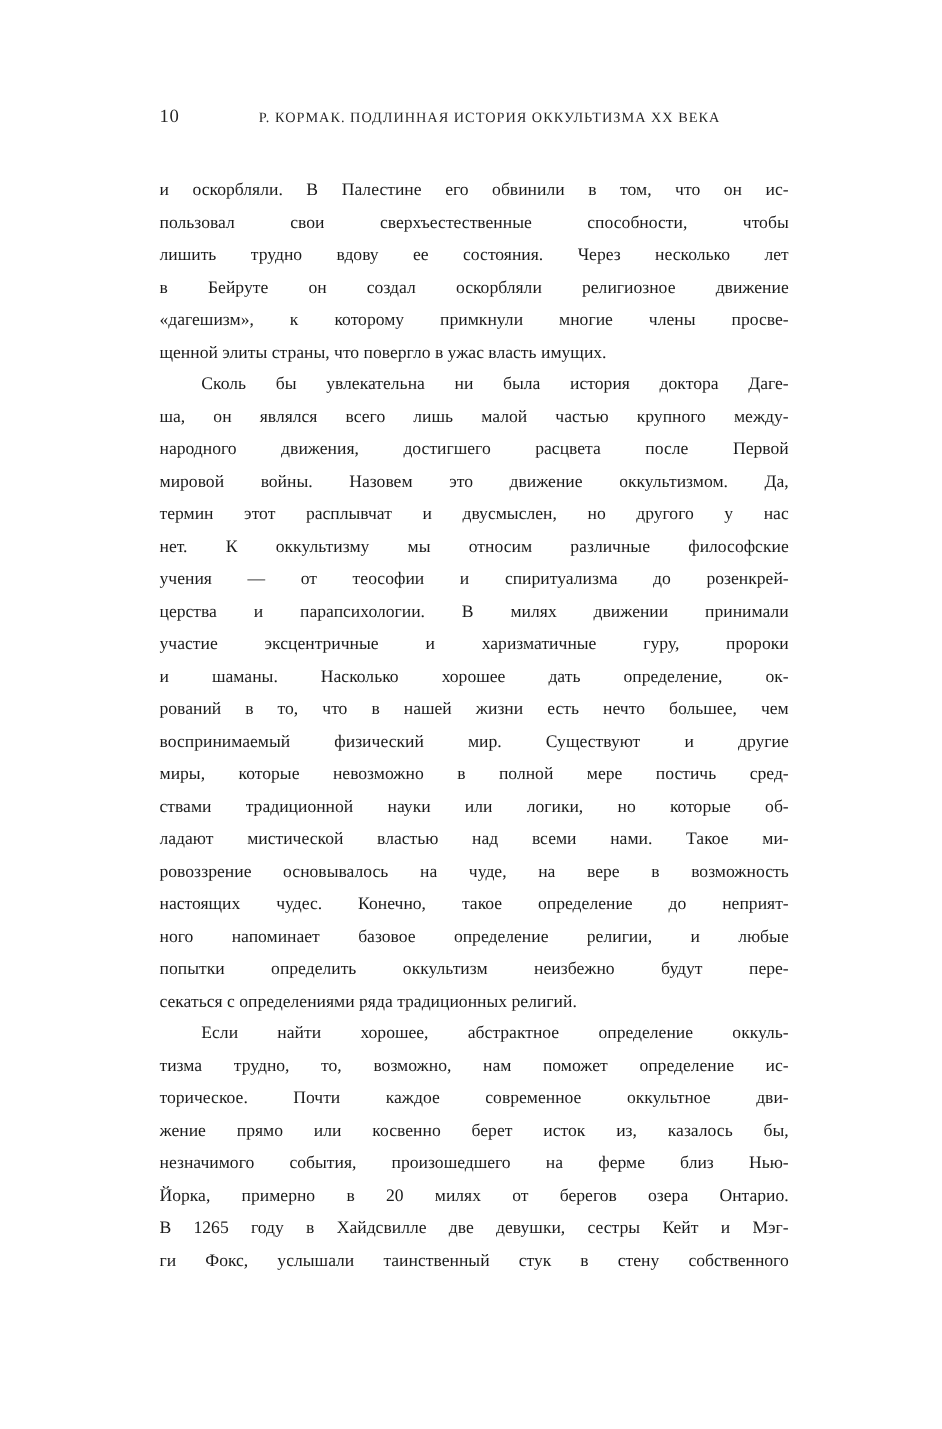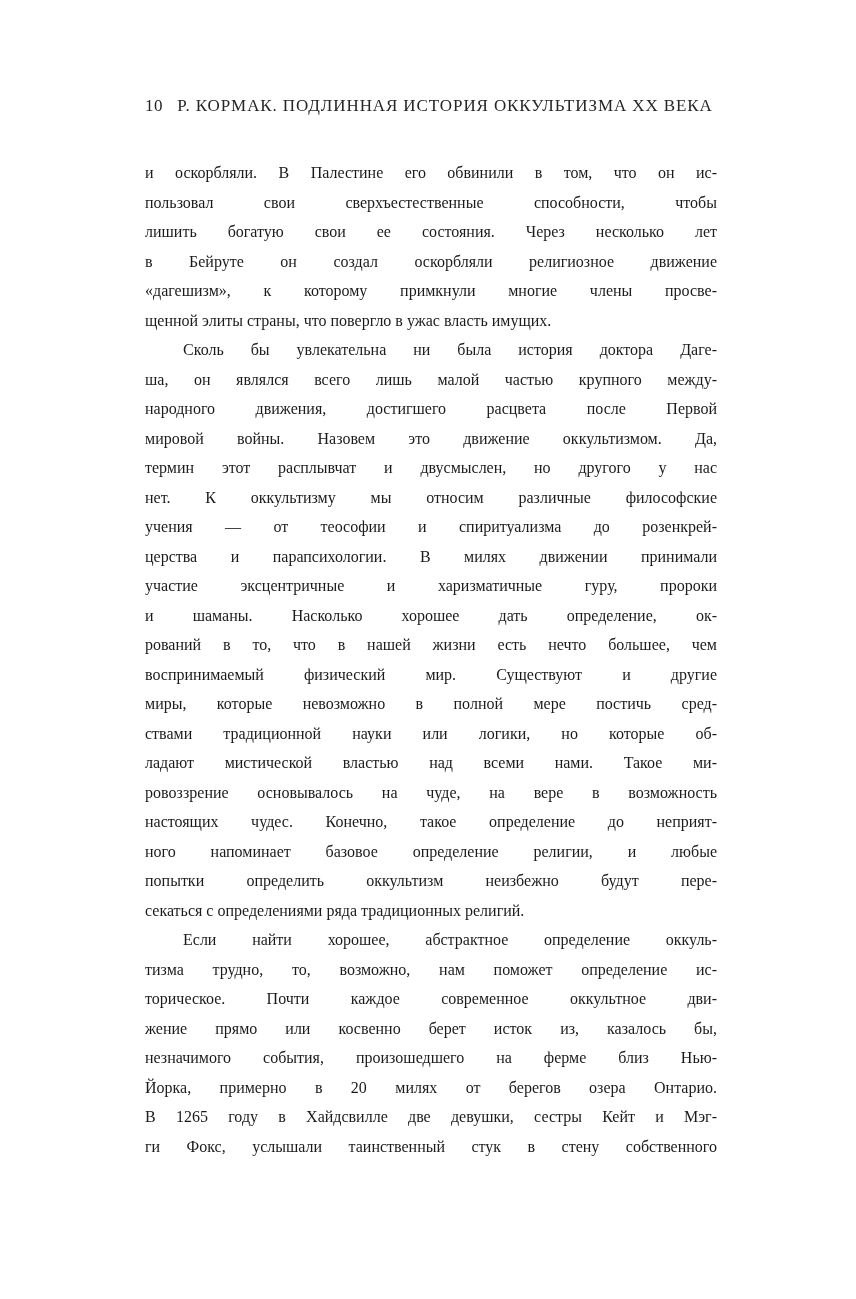--- a/index.html
+++ b/index.html
@@ -26,21 +26,21 @@
     color: #262626;
   }
   .page-num {
     font-size: 17px;
     letter-spacing: 0.5px;
     white-space: nowrap;
   }
   .head-title {
     flex: 1;
     text-align: center;
-    font-size: 17px;
+    font-size: 13px;
     letter-spacing: 0.9px;
     text-transform: uppercase;
     white-space: nowrap;
     padding-left: 10px;
   }
   .text-block {
     margin-top: 42px;
     width: 572px;
     font-size: 16px;
     line-height: 29.5px;
@@ -70,21 +70,21 @@
 <div class="book-page">
   <header class="running-head">
     <span class="page-num">10</span>
     <span class="head-title">Р. КОРМАК. ПОДЛИННАЯ ИСТОРИЯ ОККУЛЬТИЗМА XX ВЕКА</span>
   </header>
 
   <main class="text-block">
       <div class="paragraph">
         <div class="line">и оскорбляли. В Палестине его обвинили в том, что он ис-</div>
         <div class="line">пользовал свои сверхъестественные способности, чтобы</div>
-        <div class="line">лишить богатую свои ее состояния. Через несколько лет</div>
+        <div class="line">лишить трудно вдову ее состояния. Через несколько лет</div>
         <div class="line">в Бейруте он создал оскорбляли религиозное движение</div>
         <div class="line">«дагешизм», к которому примкнули многие члены просве-</div>
         <div class="line para-end">щенной элиты страны, что повергло в ужас власть имущих.</div>
       </div>
       <div class="paragraph">
         <div class="line first-line">Сколь бы увлекательна ни была история доктора Даге-</div>
         <div class="line">ша, он являлся всего лишь малой частью крупного между-</div>
         <div class="line">народного движения, достигшего расцвета после Первой</div>
         <div class="line">мировой войны. Назовем это движение оккультизмом. Да,</div>
         <div class="line">термин этот расплывчат и двусмыслен, но другого у нас</div>

